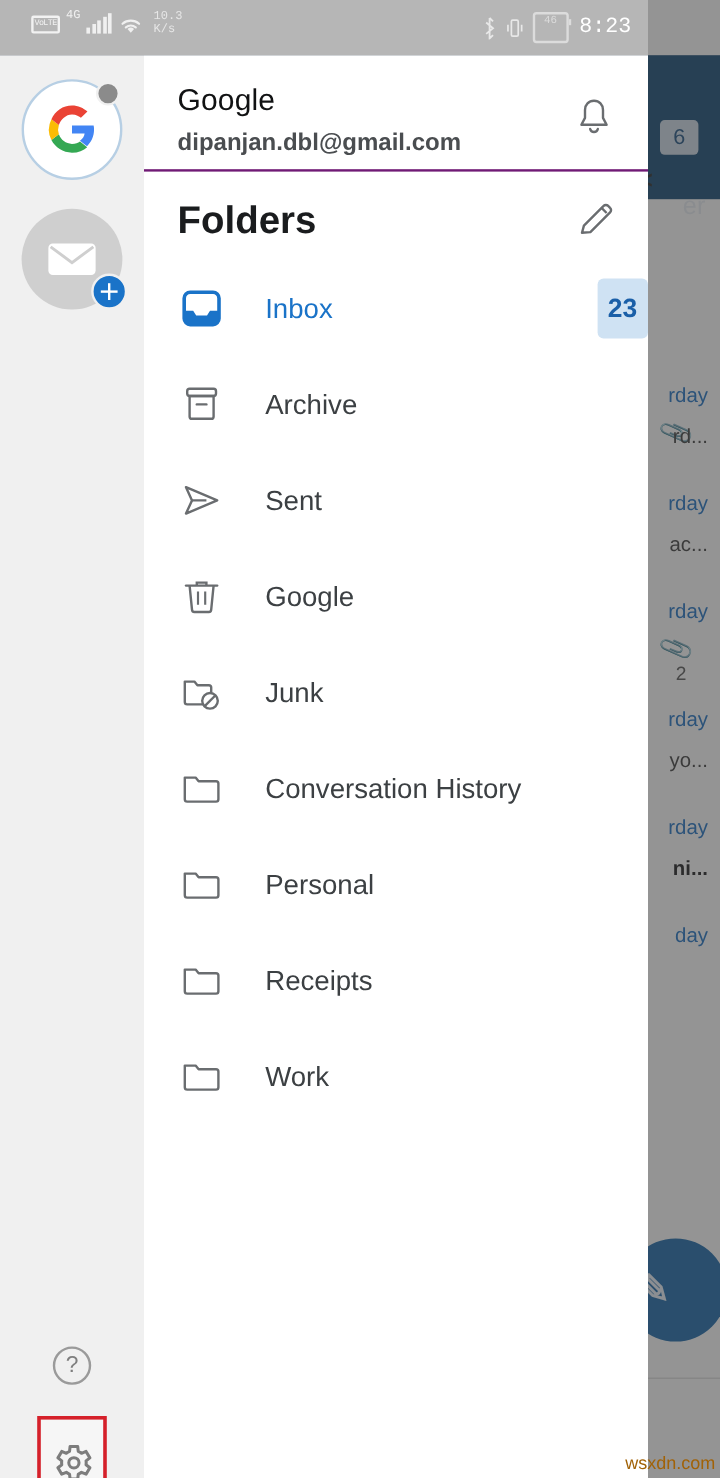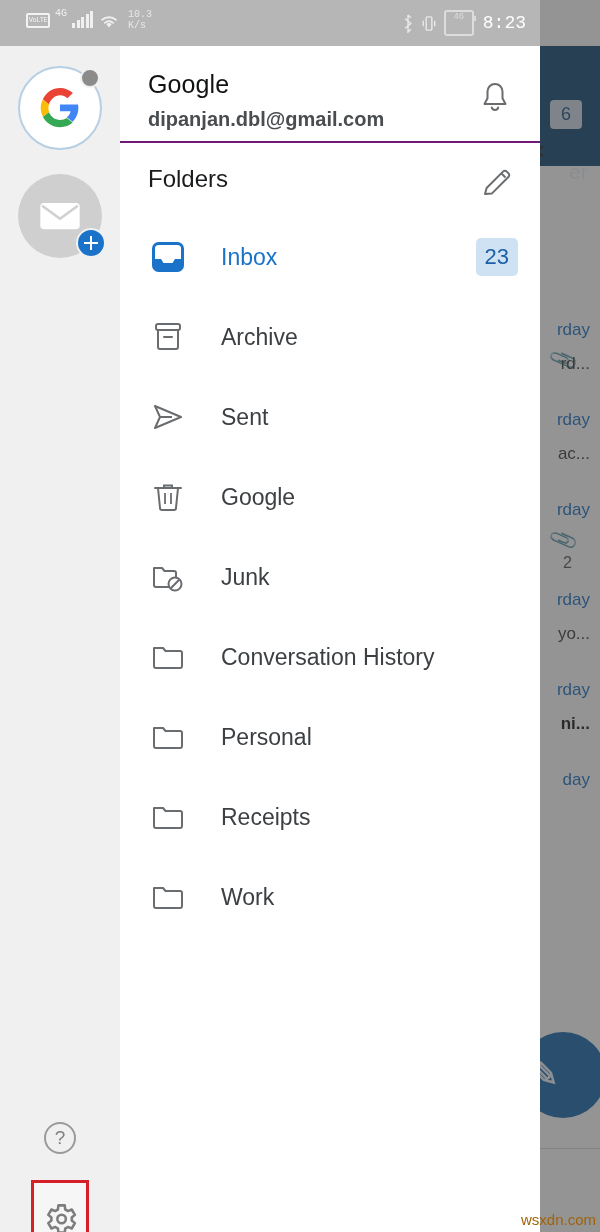--- a/index.html
+++ b/index.html
@@ -158,41 +158,41 @@
   }
   .acct-mail {
     position: absolute; left: 28px; top: 62px;
     font-size: 20px; color: #4a4d50; font-weight: bold;
   }
   .bell { position: absolute; right: 28px; top: 34px; width: 34px; height: 36px; }
 
   .folders-head { position: relative; height: 74px; }
   .folders-title {
     position: absolute; left: 28px; top: 22px;
-    font-size: 24px; color: #1a1c1e; font-weight: normal;
+    font-size: 32px; color: #1a1c1e; font-weight: bold;
   }
   .pencil-edit { position: absolute; right: 26px; top: 22px; width: 34px; height: 34px; }
 
   .folder-list { position: relative; }
   .folder-row {
     position: relative; height: 80px; display: flex; align-items: center;
-    padding-left: 28px; padding-right: 22px;
+    padding-left: 28px; 
   }
   .folder-icon {
     width: 40px; height: 40px; flex: 0 0 40px;
     display: flex; align-items: center; justify-content: center;
   }
   .folder-label {
     margin-left: 33px; font-size: 23px; color: #3c4043; white-space: nowrap;
   }
   .folder-row.active .folder-label { color: #1a73c8; }
   .folder-badge {
-    margin-left: auto; min-width: 42px; height: 38px; padding: 0 9px;
+    margin-left: auto; min-width: 42px; height: 50px; padding: 0 9px;
     border-radius: 5px; background: #efefef; color: #5f6368;
-    font-size: 22px; display: flex; align-items: center; justify-content: center;
+    font-size: 22px; display: flex; align-items: center; justify-content: center; font-weight: bold;
   }
   .folder-row.active .folder-badge { background: #cfe2f3; color: #1a5fa8; }
 
   
   .watermark {
     position: absolute; right: 4px; bottom: 4px; z-index: 60;
     font-size: 15px; color: #a16207;
   }
 </style>
 </head>

